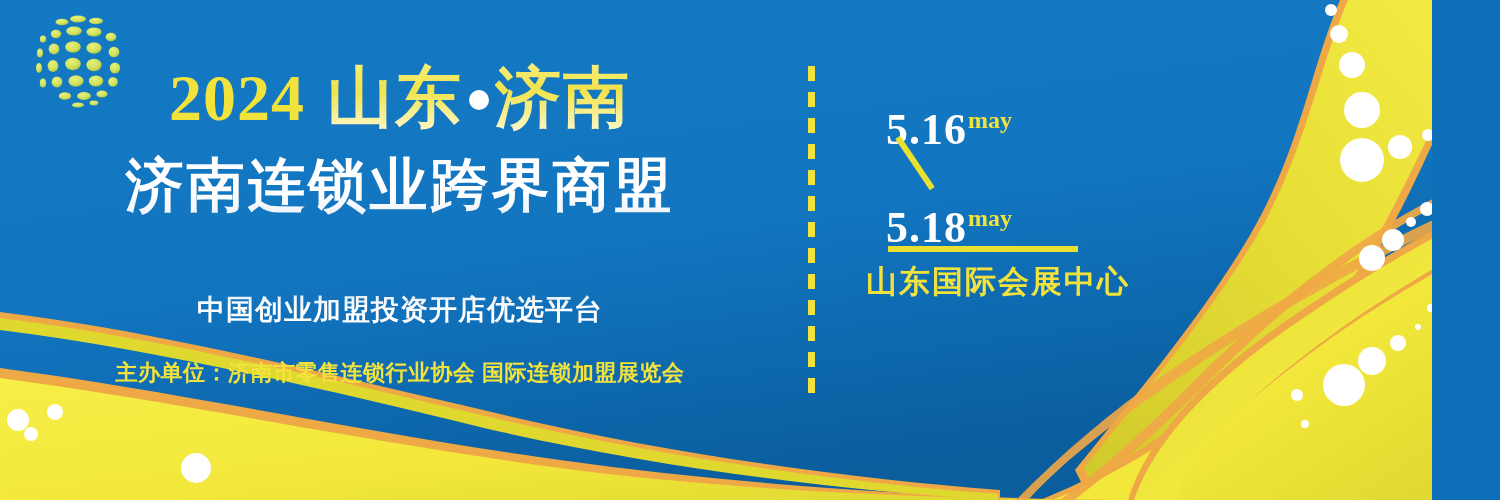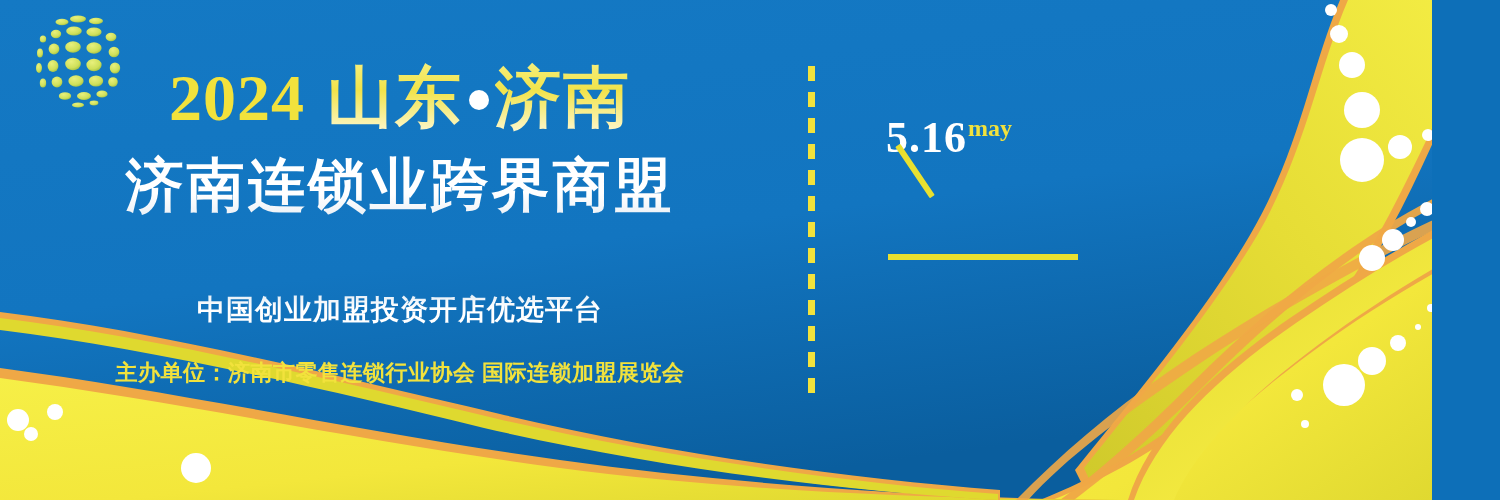--- a/index.html
+++ b/index.html
@@ -109,21 +109,21 @@
   .divider{
     position:absolute;left:808px;top:66px;
     width:7px;height:322px;
   }
   .divider i{
     display:block;width:7px;height:15px;
     background:#f2e23c;margin-bottom:11px;
   }
 
   
-  .date-block{position:absolute;left:860px;top:104px;width:280px;height:230px;}
+  .date-block{position:absolute;left:860px;top:96px;width:280px;height:230px;}
   .date-row{
     font-family:"Liberation Serif", serif;
     font-weight:700;
     font-size:44px;
     line-height:48px;
     color:#ffffff;
     white-space:nowrap;
     letter-spacing:1px;
   }
   .date-row .sup{
@@ -345,16 +345,20 @@
       <i></i>
       <i></i>
       <i></i>
   </div>
 
   <div class="date-block">
     <div class="date-row date-1">
       <span>5.16</span><span class="sup">may</span>
     </div>
     <div class="slash"></div>
+    <div class="date-row date-2">
+      <span>5.18</span><span class="sup">may</span>
+    </div>
     <div class="rule"></div>
+    <div class="venue">山东国际会展中心</div>
   </div>
 
 </div>
 
 </body></html>

